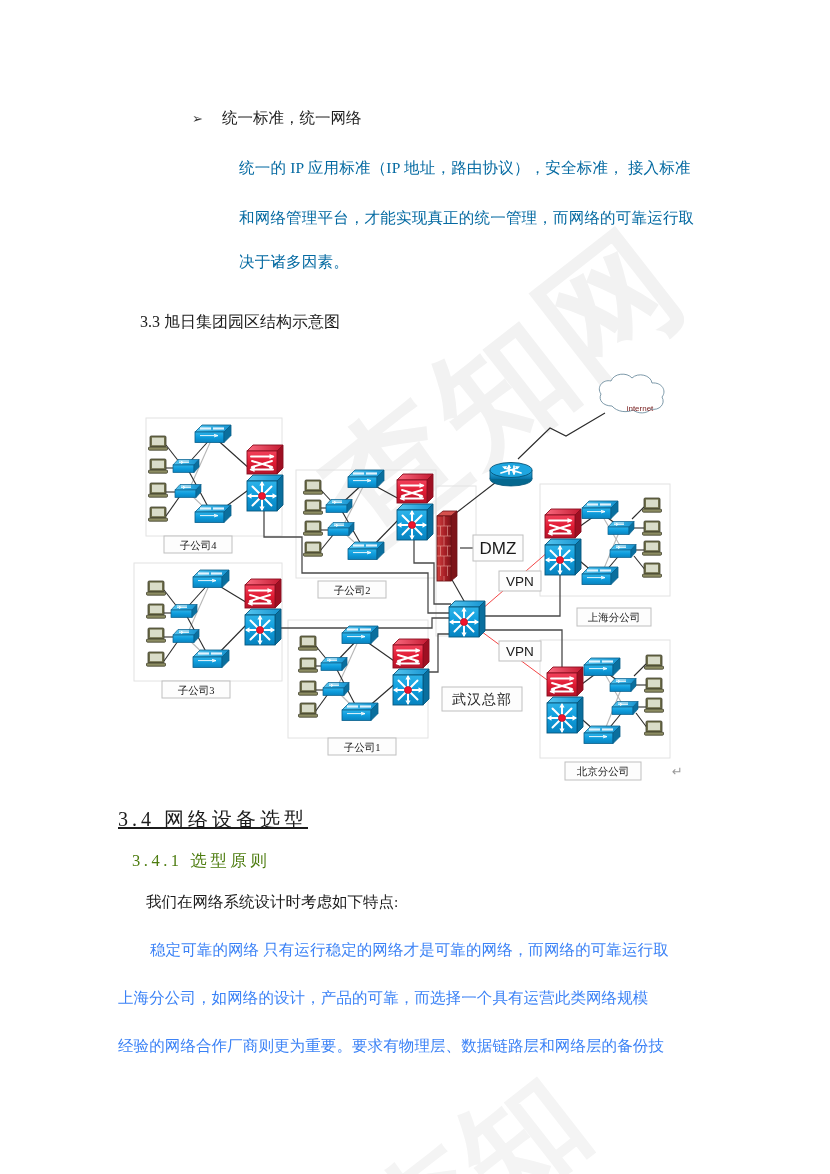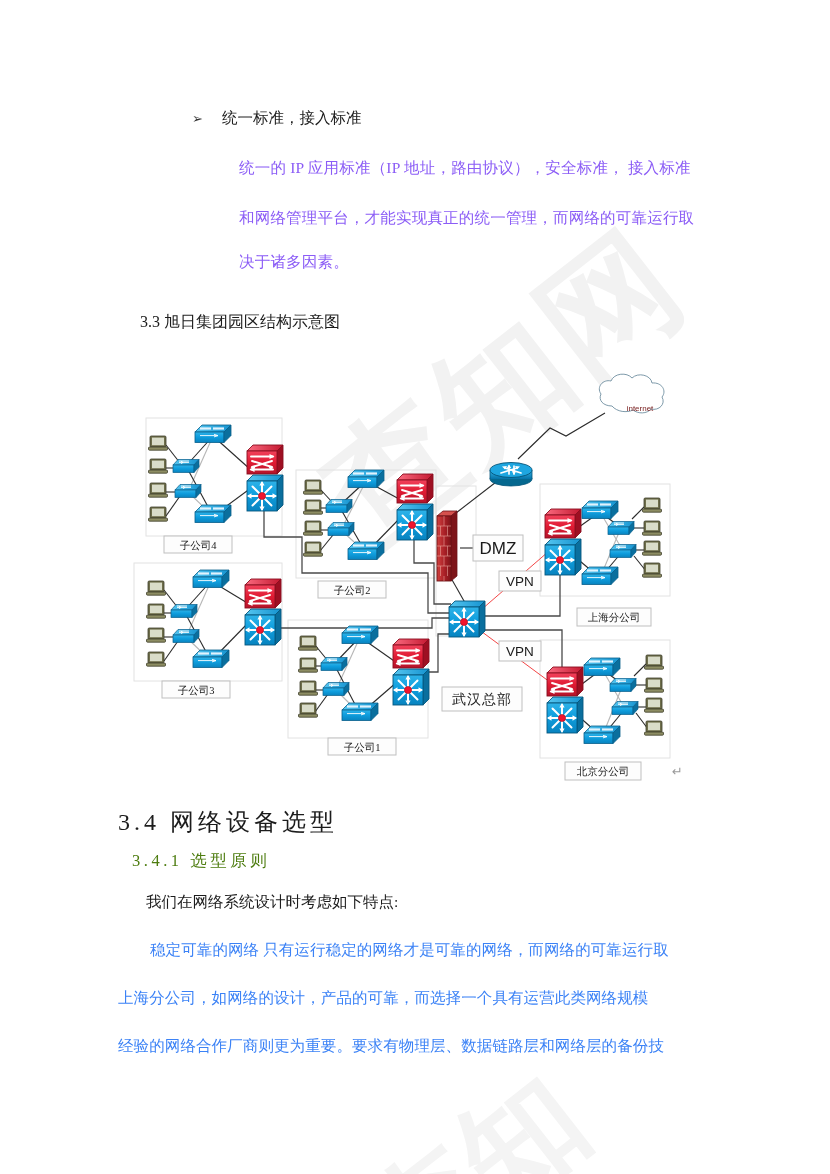--- a/index.html
+++ b/index.html
@@ -62,38 +62,39 @@
   .bullet-row .arrow {
     display: inline-block;
     width: 30px;
     color: #333;
     font-size: 13px;
   }
   .body-line {
     position: absolute;
     left: 239px;
     font-size: 15.5px;
-    color: #8b5cf6;
+    color: #0369a1;
     letter-spacing: 0.2px;
   }
   .heading33 {
     position: absolute;
     left: 140px;
     top: 284px;
     font-size: 16px;
     color: #1c1c1c;
     margin-top: 28px;
   }
   .heading34 {
     position: absolute;
     left: 118px;
     top: 806px;
-    font-size: 24px;
+    font-size: 20px;
     letter-spacing: 4px;
     color: #1c1c1c;
+    text-decoration: underline;
   }
   .heading341 {
     position: absolute;
     left: 132px;
     top: 850px;
     font-size: 16.5px;
     letter-spacing: 3.5px;
     color: #4d7c0f;
   }
   .lead-line {
@@ -190,21 +191,21 @@
 <body>
 
 <div id="page">
 
   <div class="wm wm-main">查知网</div>
   <div class="wm wm-bottom">查知</div>
 
   <div class="content">
 
     <div class="bullet-row">
-      <span class="arrow">➢</span><span>统一标准，接入标准</span>
+      <span class="arrow">➢</span><span>统一标准，统一网络</span>
     </div>
 
     <div class="body-line" style="top:158px">统一的 IP 应用标准（IP 地址，路由协议），安全标准， 接入标准</div>
     <div class="body-line" style="top:208px">和网络管理平台，才能实现真正的统一管理，而网络的可靠运行取</div>
     <div class="body-line" style="top:252px">决于诸多因素。</div>
 
     <div class="heading33">3.3 旭日集团园区结构示意图</div>
 
     <div class="heading34">3.4 网络设备选型</div>
     <div class="heading341">3.4.1 选型原则</div>

